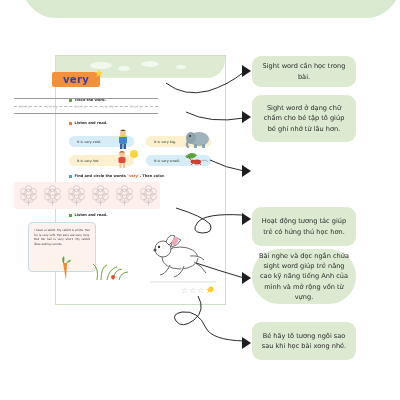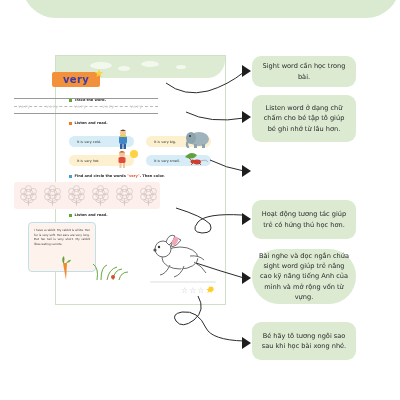--- a/index.html
+++ b/index.html
@@ -351,26 +351,26 @@
       <path d="M176 208 q26 8 34 16 q4 9 -8 9 q-12 -1 -4 -11 q8 -9 44 -7"></path>
       <path d="M196 263 q24 8 48 15"></path>
       <path d="M198 296 q8 14 -4 24 q-12 9 -18 1 q-5 -7 6 -9 q16 -2 24 16 q6 12 38 13"></path>
     </g>
   </svg>
 
   <div class="arrow" style="left:242px;top:65px;"></div>
   <div class="callout" style="left:252px;top:56px;width:104px;height:31px;">Sight word cần học trong bài.</div>
 
   <div class="arrow" style="left:242px;top:111px;"></div>
-  <div class="callout" style="left:252px;top:95px;width:104px;height:47px;">Listen word ở dạng chữ chấm cho bé tập tô giúp bé ghi nhớ từ lâu hơn.</div>
+  <div class="callout" style="left:252px;top:95px;width:104px;height:47px;">Sight word ở dạng chữ chấm cho bé tập tô giúp bé ghi nhớ từ lâu hơn.</div>
 
   <div class="arrow" style="left:242px;top:165px;"></div>
 
   <div class="arrow" style="left:242px;top:213px;"></div>
-  <div class="callout" style="left:252px;top:200px;width:104px;height:39px;">Hoạt động tương tác giúp trẻ có hứng thú học hơn.</div>
+  <div class="callout" style="left:252px;top:207px;width:104px;height:39px;">Hoạt động tương tác giúp trẻ có hứng thú học hơn.</div>
 
   <div class="arrow" style="left:242px;top:272px;"></div>
   <div class="callout" style="left:252px;top:249px;width:104px;height:55px;border-radius:27px;">Bài nghe và đọc ngắn chứa sight word giúp trẻ nâng cao kỹ năng tiếng Anh của mình và mở rộng vốn từ vựng.</div>
 
   <div class="arrow" style="left:242px;top:337px;"></div>
   <div class="callout" style="left:252px;top:322px;width:104px;height:38px;">Bé hãy tô tương ngôi sao sau khi học bài xong nhé.</div>
 
 </div>
 
 </body></html>

